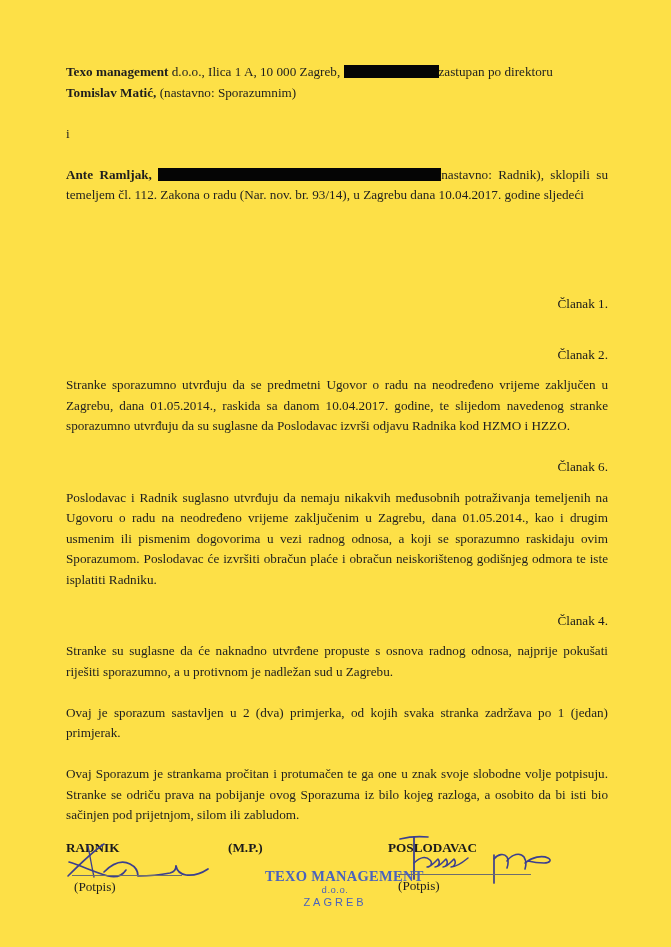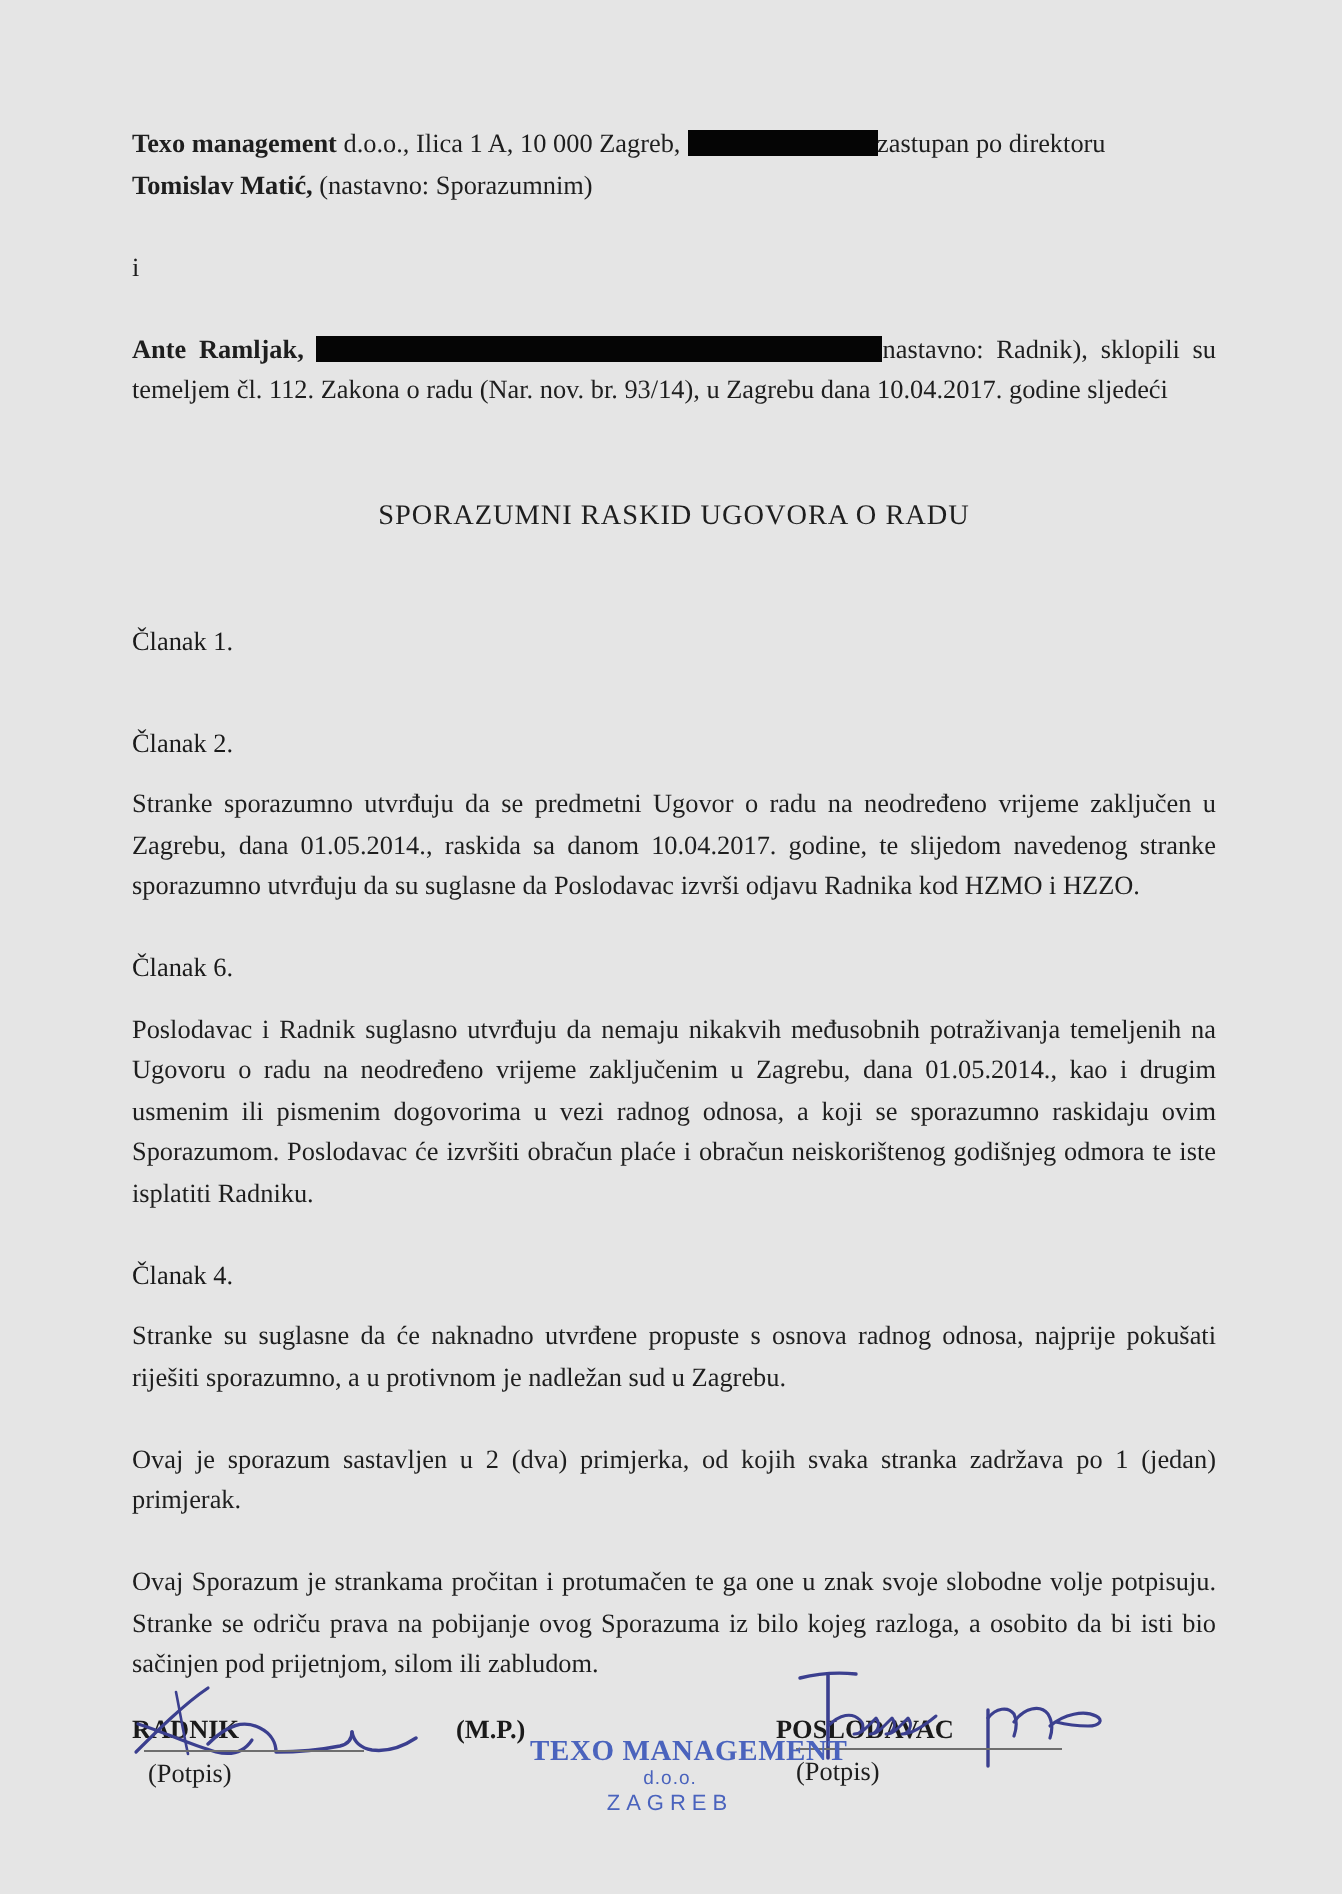--- a/index.html
+++ b/index.html
@@ -4,21 +4,21 @@
 <style>
   html, body {
     margin: 0;
     padding: 0;
     background: #ffffff;
   }
   .page {
     position: relative;
     width: 671px;
     height: 947px;
-    background: #e5e5e5;
+    background: #fde047;
     font-family: "Liberation Serif", "DejaVu Serif", serif;
     color: #1a1a1a;
     overflow: hidden;
   }
   .doc {
     position: absolute;
     left: 66px;
     top: 0;
     width: 542px;
   }
@@ -35,21 +35,21 @@
     display: inline-block;
     background: #050505;
     vertical-align: -2px;
     height: 13px;
     border-radius: 0;
   }
   .redact-1 { width: 95px; }
   .redact-2 { width: 283px; }
   .heading-center {
     margin: 0;
-    text-align: left;
+    text-align: right;
     font-size: 13.2px;
     line-height: 20.5px;
   }
   .doc-title {
     margin: 0;
     text-align: center;
     font-size: 14.2px;
     letter-spacing: 0.5px;
     color: #1e1e1e;
   }
@@ -121,21 +121,20 @@
     <div class="sp"></div>
 
     <p class="para">i</p>
 
     <div class="sp"></div>
 
     <p class="para"><span class="bold">Ante Ramljak,</span><span> </span><span class="redact redact-2"></span><span>nastavno: Radnik), sklopili su temeljem čl. 112. Zakona o radu (Nar. nov. br. 93/14), u Zagrebu dana 10.04.2017. godine sljedeći</span></p>
 
     <div style="height:44px"></div>
 
-    <p class="doc-title">SPORAZUMNI RASKID UGOVORA O RADU</p>
 
     <div style="height:44px"></div>
 
     <p class="heading-center">Članak 1.</p>
     <div class="sp-sm"></div>
 
     <div class="sp"></div>
 
     <p class="heading-center">Članak 2.</p>
     <div class="sp-sm"></div>

